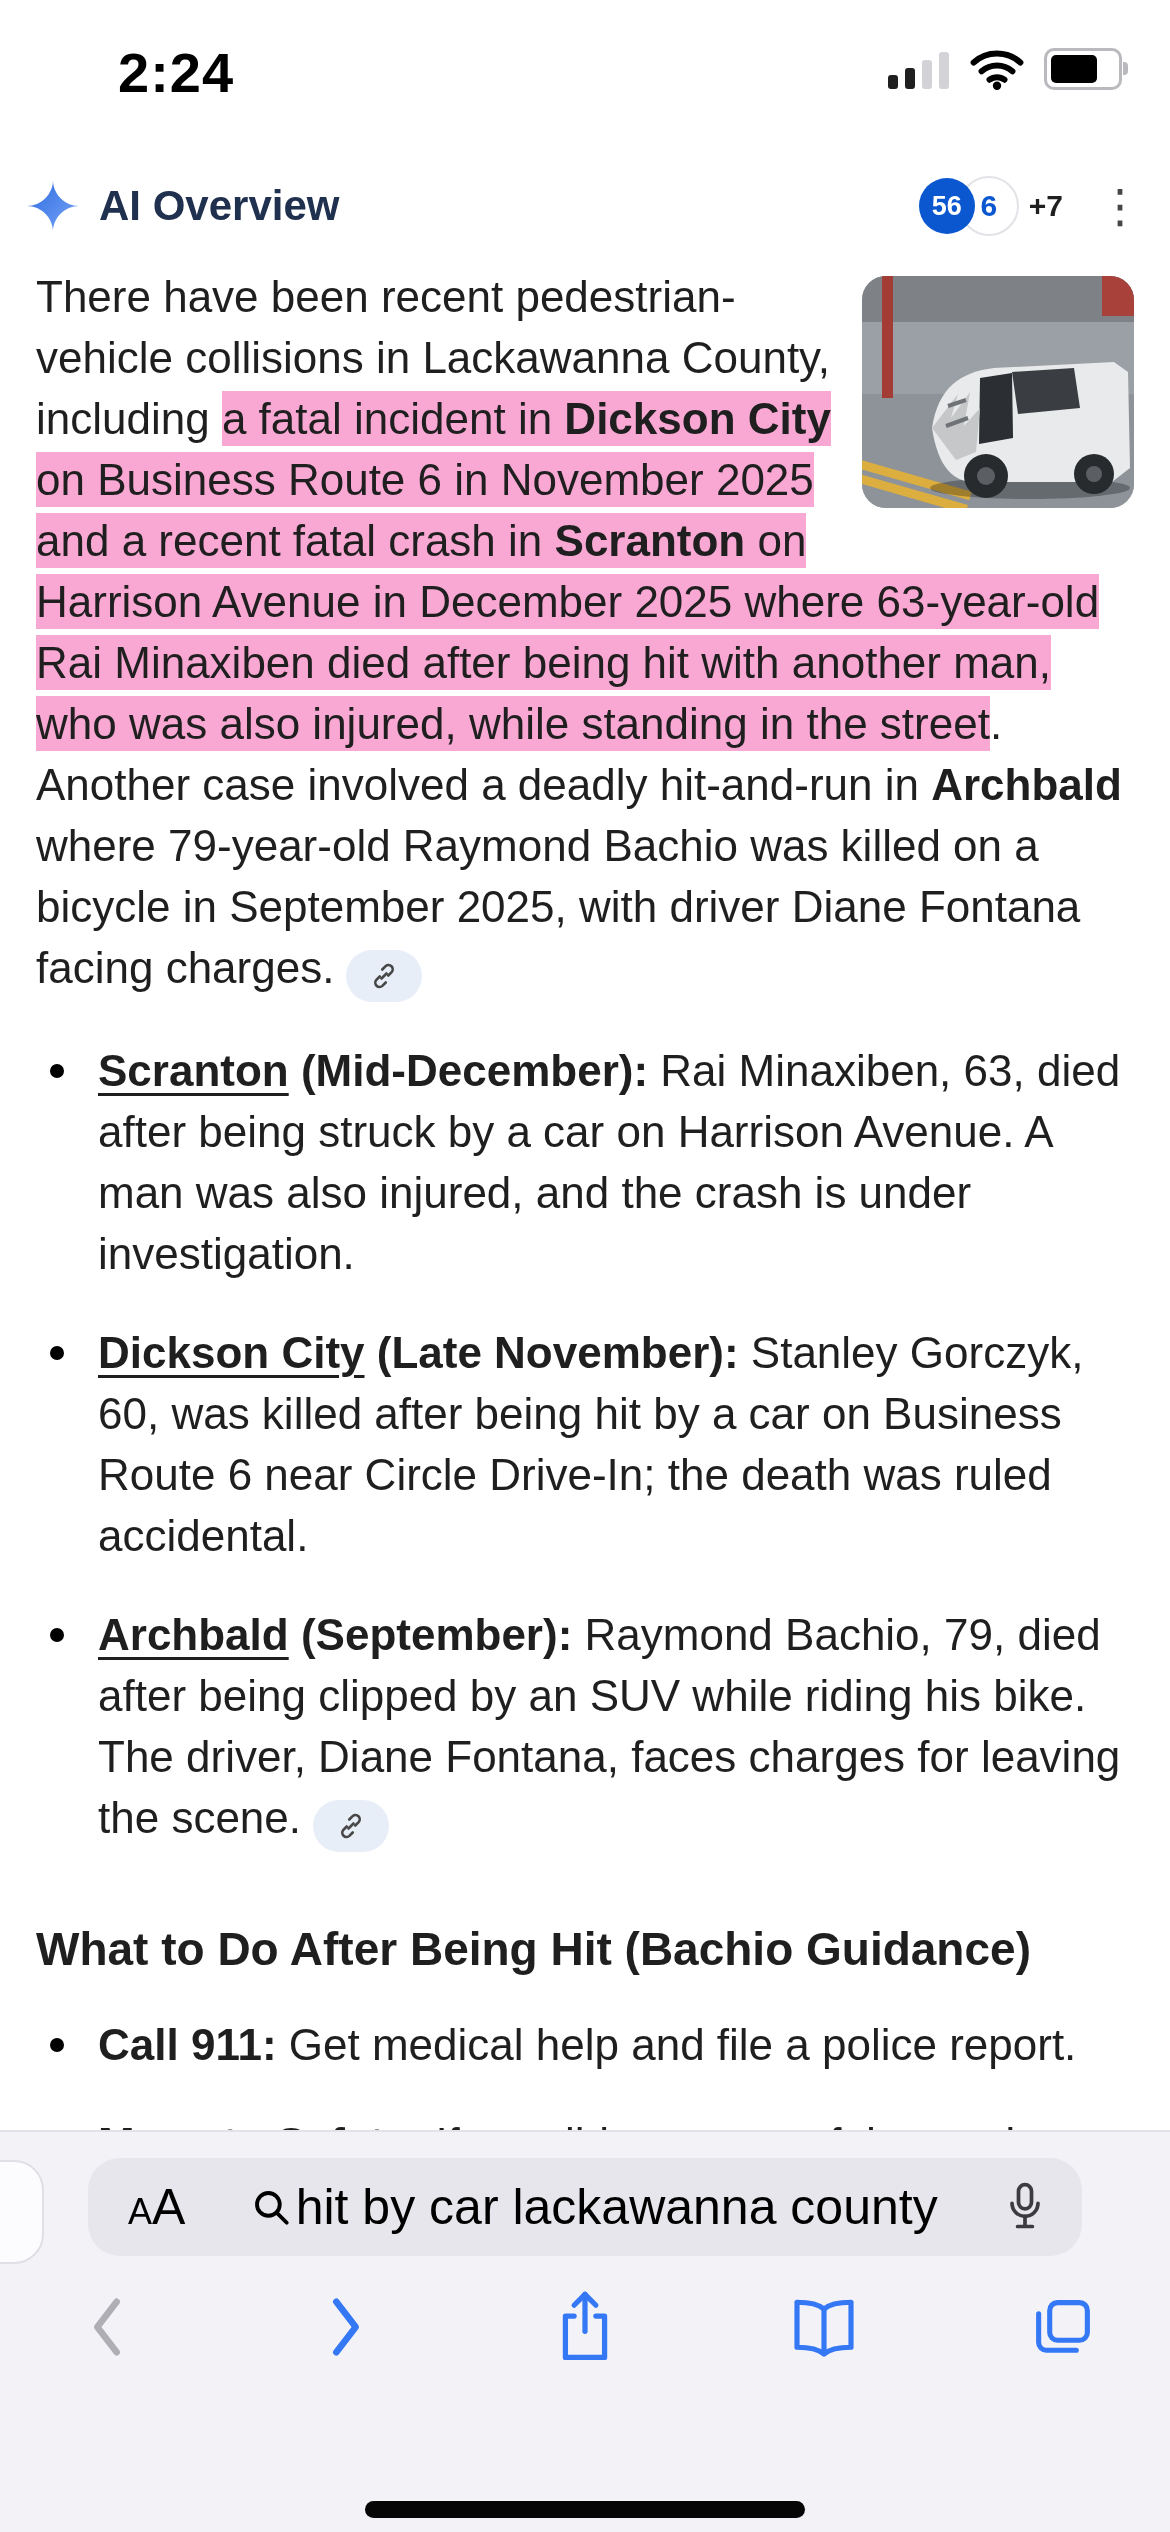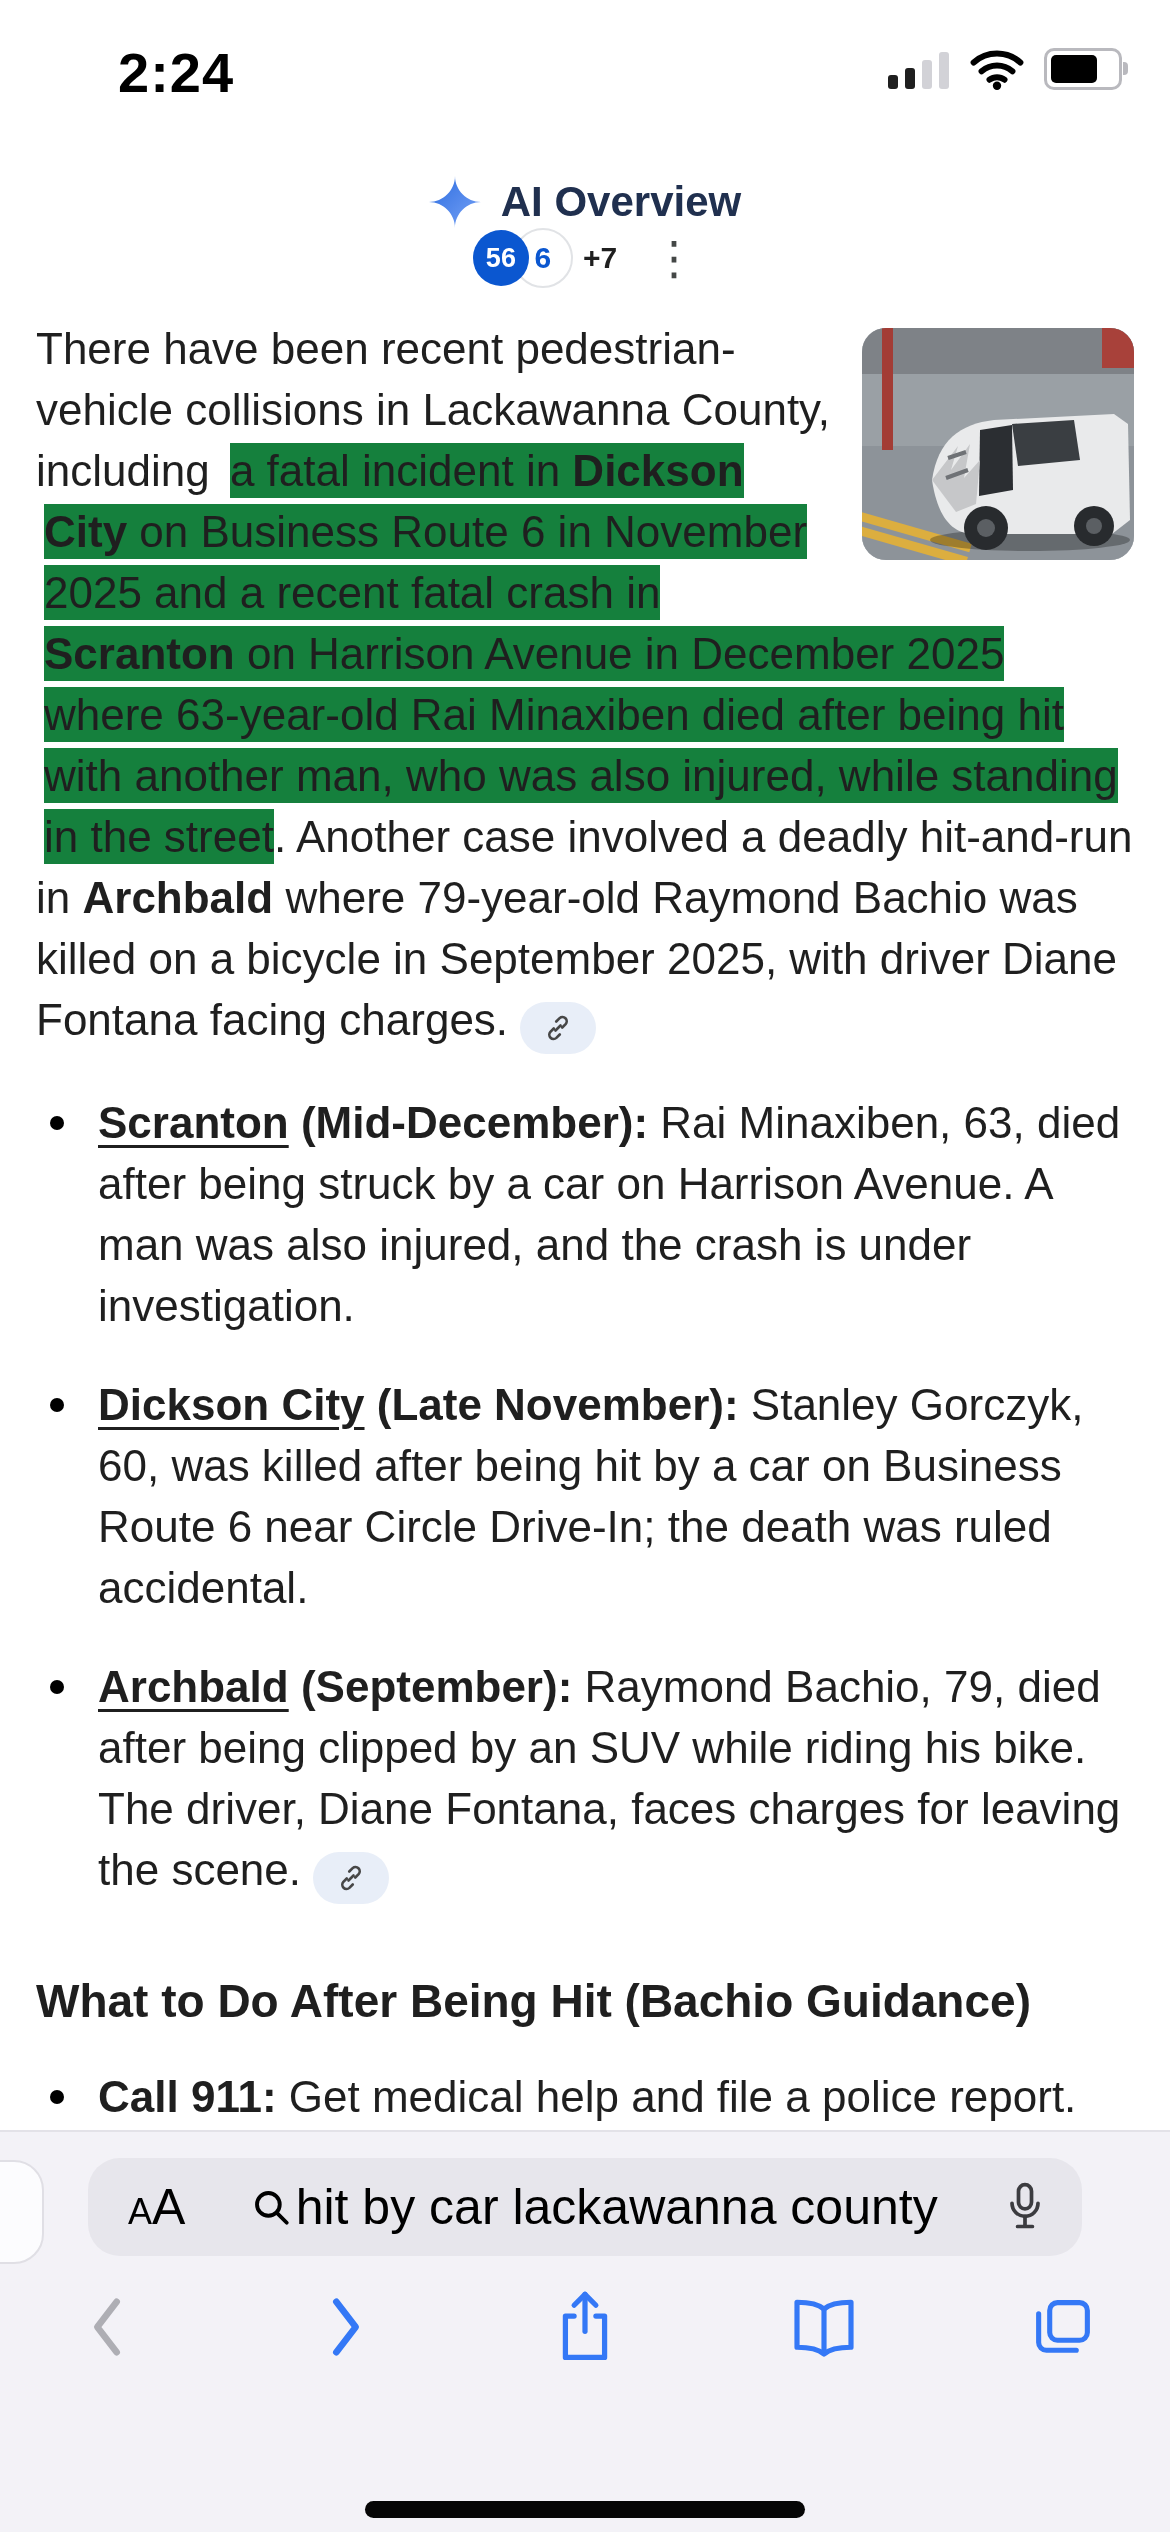--- a/index.html
+++ b/index.html
@@ -8,33 +8,33 @@
     font-family:"Liberation Sans",sans-serif;color:#1f1f1f;overflow:hidden;
   }
   
   .status-bar{position:relative;height:132px;}
   .time{position:absolute;left:118px;top:40px;font-size:56px;font-weight:700;letter-spacing:1px;color:#000;}
   .status-icons{position:absolute;right:48px;top:48px;display:flex;align-items:center;gap:18px;}
   .battery{position:relative;width:72px;height:36px;border:3px solid #b9b9be;border-radius:10px;}
   .battery-fill{position:absolute;left:4px;top:4px;bottom:4px;width:46px;background:#000;border-radius:5px;}
   .battery-cap{position:absolute;right:-9px;top:11px;width:5px;height:13px;background:#b9b9be;border-radius:0 4px 4px 0;}
   
-  .ai-header{display:flex;align-items:center;justify-content:space-between;padding:0 46px;margin-top:44px;flex-direction:column;}
+  .ai-header{display:flex;align-items:center;justify-content:space-between;padding:0 27px;margin-top:44px;}
   .ai-left{display:flex;align-items:center;gap:20px;}
   .ai-title{font-size:42px;font-weight:600;color:#20304f;}
   .ai-right{display:flex;align-items:center;}
   .badge{width:56px;height:56px;border-radius:50%;display:flex;align-items:center;justify-content:center;font-weight:700;}
   .badge-1{background:#0b57d0;color:#fff;font-size:27px;z-index:2;}
   .badge-2{background:#fff;color:#0b57d0;font-size:30px;border:2px solid #e1e3e6;margin-left:-16px;z-index:1;}
   .more-sources{font-size:30px;font-weight:600;color:#1f1f1f;margin-left:10px;}
   .dots{font-size:46px;color:#444746;margin-left:34px;line-height:1;}
   
   .overview{padding:0 36px;margin-top:30px;font-size:44px;line-height:61px;}
   .crash-img{float:right;width:272px;height:232px;border-radius:24px;overflow:hidden;margin:10px 0 16px 30px;background:#b7bbbf;}
-  .hl{background:#15803d;padding:3px 0;box-decoration-break:clone;margin-left:8px;-webkit-box-decoration-break:clone;}
+  .hl{background:#f9a8d4;padding:3px 0;box-decoration-break:clone;-webkit-box-decoration-break:clone;}
   .b{font-weight:700;}
   .chip{display:inline-flex;align-items:center;justify-content:center;width:76px;height:52px;background:#e8eef8;border-radius:28px;vertical-align:-8px;margin-left:12px;}
   
   .sec-heading{font-size:46px;font-weight:700;margin:70px 36px 6px 36px;color:#1f1f1f;}
   ul.blist{list-style:none;margin:14px 0 0 0;padding:0 40px;}
   ul.blist li{position:relative;padding-left:58px;margin-top:38px;font-size:44px;line-height:61px;}
   ul.blist li::before{content:"";position:absolute;left:10px;top:24px;width:14px;height:14px;border-radius:50%;background:#000;}
   .lk{font-weight:700;text-decoration:underline;text-decoration-thickness:3px;text-underline-offset:7px;color:#1f1f1f;}
   
   .bottom-bar{position:absolute;left:0;right:0;bottom:0;height:400px;background:#f3f2f7;border-top:2px solid #e3e2e8;}

